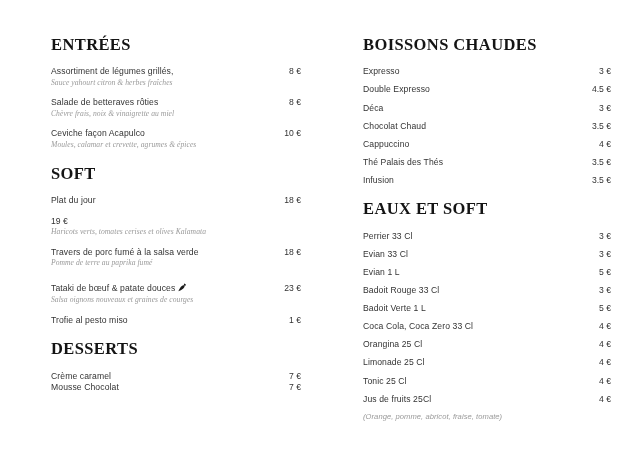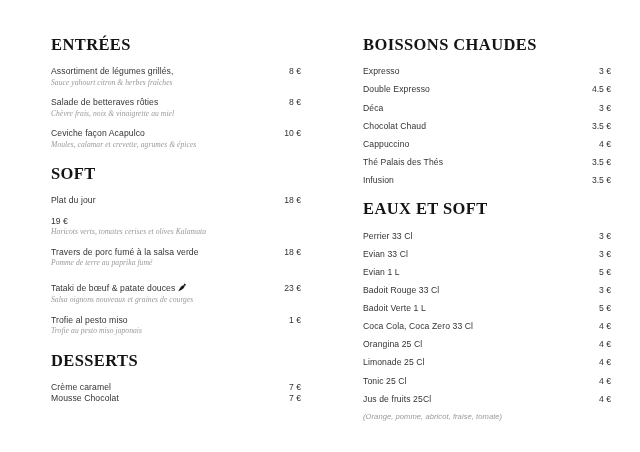--- a/index.html
+++ b/index.html
@@ -170,21 +170,20 @@
                   </svg></span></span>
             <span class="item-price">23 €</span>
           </div>
           <div class="item-desc">Salsa oignons nouveaux et graines de courges</div>
         </div>
         <div class="plat-block">
           <div class="item">
             <span class="item-name">Trofie al pesto miso</span>
             <span class="item-price">1 €</span>
           </div>
-          <div class="item-desc">Trofie au pesto miso japonais</div>
         </div>
       </div>
     </div>
 
     <div class="section section-desserts">
       <h2 class="section-title">DESSERTS</h2>
       <div class="items">
         <div class="dessert-block">
           <div class="item">
             <span class="item-name">Crème caramel</span>

